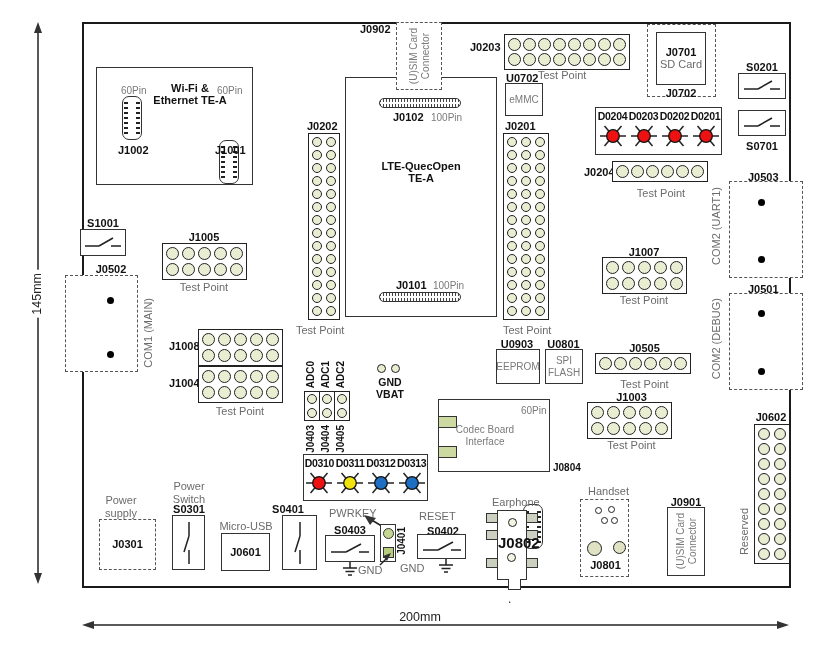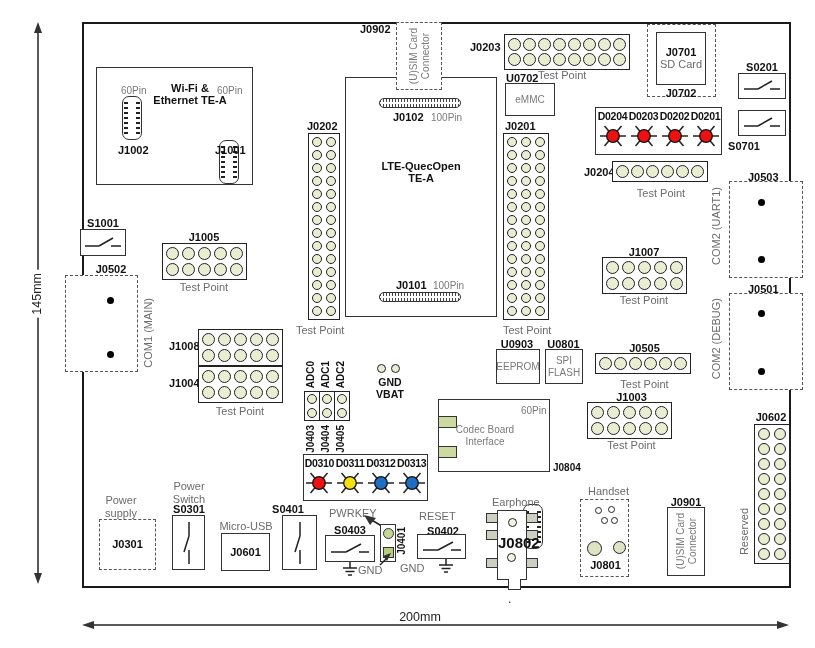--- a/index.html
+++ b/index.html
@@ -240,41 +240,41 @@
       <span class="dot"></span>
       <span class="dot"></span>
       <span class="dot"></span>
       <span class="dot"></span>
       <span class="dot"></span>
       <span class="dot"></span>
     </div>
   <div class="abs cap" style="left:538px;top:69px;">Test Point</div>
 
   <div class="abs ref" style="left:506px;top:72px;">U0702</div>
-  <div class="abs box flexc cap-s" style="left:505px;top:83px;width:50px;height:33px;">eMMC</div>
+  <div class="abs box flexc cap-s" style="left:505px;top:83px;width:38px;height:33px;">eMMC</div>
 
   <div class="abs dashed" style="left:647px;top:24px;width:69px;height:73px;"></div>
   <div class="abs box flexc" style="left:656px;top:32px;width:50px;height:53px;">
     <div class="ref">J0701</div>
     <div class="cap">SD Card</div>
   </div>
   <div class="abs ref ctr" style="left:656px;top:87px;width:50px;">J0702</div>
 
   <div class="abs ref ctr" style="left:738px;top:61px;width:48px;">S0201</div>
   <div class="abs box sw" style="left:738px;top:73px;width:48px;height:26px;">
     <svg width="40" height="16">
         <path d="M2 11 H16 M16 11 L30 3 M28 11 H38"></path>
       </svg>
   </div>
   <div class="abs box sw" style="left:738px;top:110px;width:48px;height:26px;">
     <svg width="40" height="16">
         <path d="M2 11 H16 M16 11 L30 3 M28 11 H38"></path>
       </svg>
   </div>
-  <div class="abs ref ctr" style="left:720px;top:140px;width:48px;">S0701</div>
+  <div class="abs ref ctr" style="left:738px;top:140px;width:48px;">S0701</div>
 
   <div class="abs box" style="left:595px;top:107px;width:127px;height:48px;"></div>
   <div class="abs led-strip" style="left:597px;top:111px;width:124px;">
       <div class="led-col">
         <div class="led-label">D0204</div>
         <svg width="26" height="26" viewBox="0 0 26 26">
           <line x1="0" y1="13" x2="26" y2="13"></line>
           <line x1="4.5" y1="3" x2="21.5" y2="23"></line>
           <line x1="4.5" y1="23" x2="21.5" y2="3"></line>
           <circle cx="13" cy="13" r="6.3" fill="#ee1111" stroke="#111" stroke-width="1.3"></circle>

